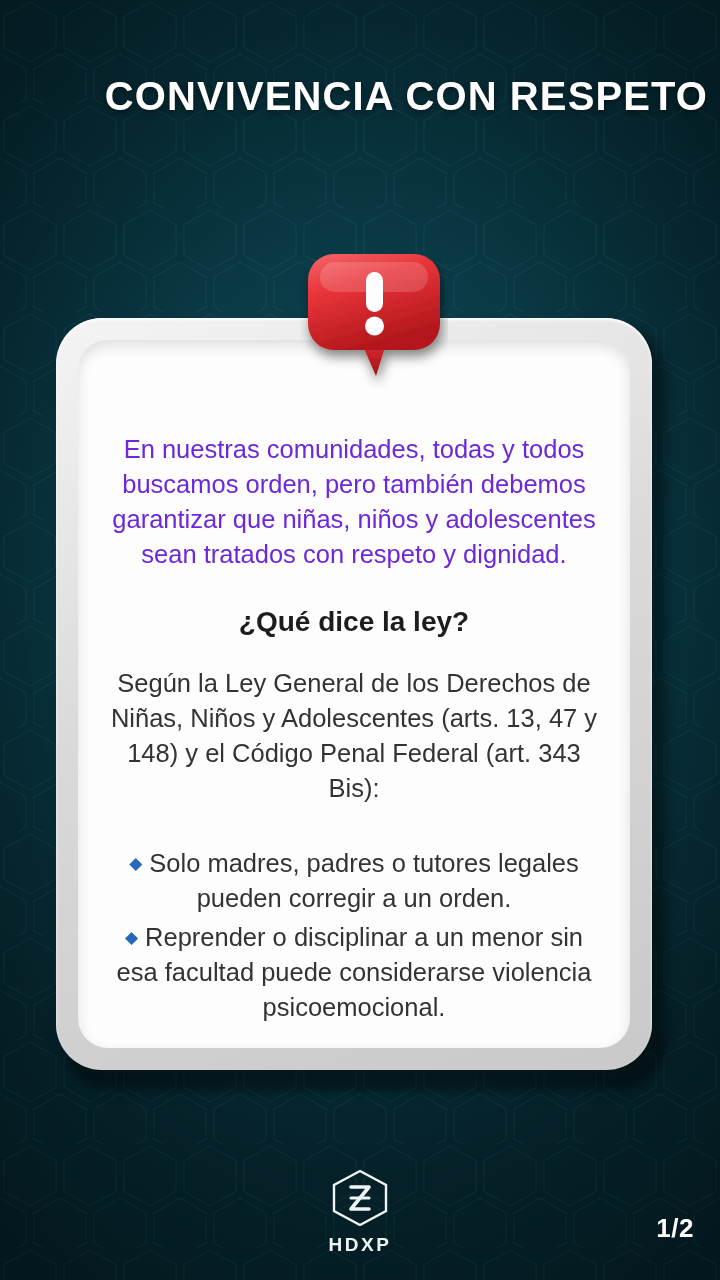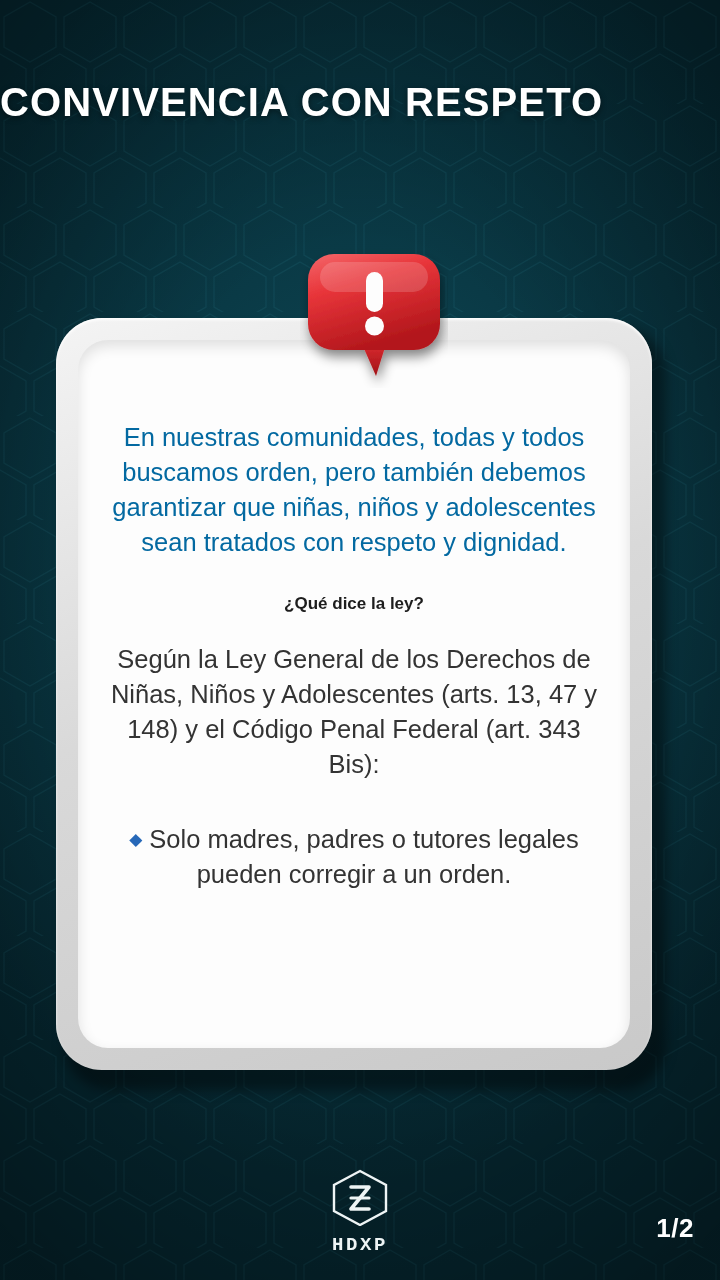--- a/index.html
+++ b/index.html
@@ -34,24 +34,24 @@
   #vignette {
     position: absolute;
     inset: 0;
     pointer-events: none;
     background: radial-gradient(ellipse 80% 65% at 50% 45%, rgba(0,0,0,0) 40%, rgba(0,0,0,0.42) 100%);
   }
 
   
   #header {
     position: absolute;
-    top: 68px;
+    top: 62px;
     left: 0;
     width: 708px;
-    text-align: left;
+    text-align: right;
     z-index: 5;
   }
   #header .line {
     display: block;
     color: #ffffff;
     font-weight: bold;
     font-size: 40px;
     letter-spacing: 1.1px;
     line-height: 68px;
     text-shadow: 0 2px 6px rgba(0,0,0,0.45);
@@ -99,25 +99,25 @@
   }
 
   #card-content {
     padding: 76px 26px 20px 26px;
     color: #2a2a2a;
     text-align: center;
   }
   #intro-text {
     font-size: 25.5px;
     line-height: 35px;
-    color: #0369a1;
-    margin: 4px 6px;
+    color: #6d28d9;
+    margin: 16px 6px;
   }
   #question-text {
-    font-size: 17px;
+    font-size: 28px;
     font-weight: bold;
     color: #1d1d1d;
     margin: 34px 0 0 0;
   }
   #law-text {
     font-size: 25.5px;
     line-height: 35px;
     color: #333333;
     margin: 28px 2px 0 2px;
   }
@@ -159,21 +159,20 @@
     text-align: center;
     z-index: 5;
   }
   #footer-logo .brand {
     display: block;
     color: #eef4f5;
     font-size: 19px;
     letter-spacing: 2.6px;
     font-weight: bold;
     margin-top: 4px;
-    font-family: Liberation Mono, monospace;
   }
   #page-indicator {
     position: absolute;
     right: 26px;
     bottom: 36px;
     color: #ffffff;
     font-size: 26px;
     font-weight: bold;
     z-index: 5;
     letter-spacing: 0.5px;
@@ -228,20 +227,21 @@
   <div id="card-wrap">
     <div id="card-shadow"></div>
     <div id="card-frame"></div>
     <div id="card-inner">
       <div id="card-content">
         <p id="intro-text">En nuestras comunidades, todas y todos buscamos orden, pero también debemos garantizar que niñas, niños y adolescentes sean tratados con respeto y dignidad.</p>
         <p id="question-text">¿Qué dice la ley?</p>
         <p id="law-text">Según la Ley General de los Derechos de Niñas, Niños y Adolescentes (arts. 13, 47 y 148) y el Código Penal Federal (art. 343 Bis):</p>
         <ul id="bullets">
           <li><span class="bullet-marker">◆</span><span>Solo madres, padres o tutores legales pueden corregir a un orden.</span></li>
+          <li><span class="bullet-marker">◆</span><span>Reprender o disciplinar a un menor sin esa facultad puede considerarse violencia psicoemocional.</span></li>
         </ul>
       </div>
     </div>
   </div>
 
   <div id="footer-logo">
     <svg width="66" height="58" viewBox="0 0 66 58" aria-hidden="true">
       <path d="M33 3 L59 17 L59 43 L33 57 L7 43 L7 17 Z" fill="none" stroke="#eef4f5" stroke-width="2.4"></path>
       <path d="M24 19 L42 19 L24 41 L42 41" fill="none" stroke="#eef4f5" stroke-width="3.6" stroke-linecap="round" stroke-linejoin="round"></path>
       <path d="M24 30 L42 30" stroke="#eef4f5" stroke-width="3.2" stroke-linecap="round"></path>

